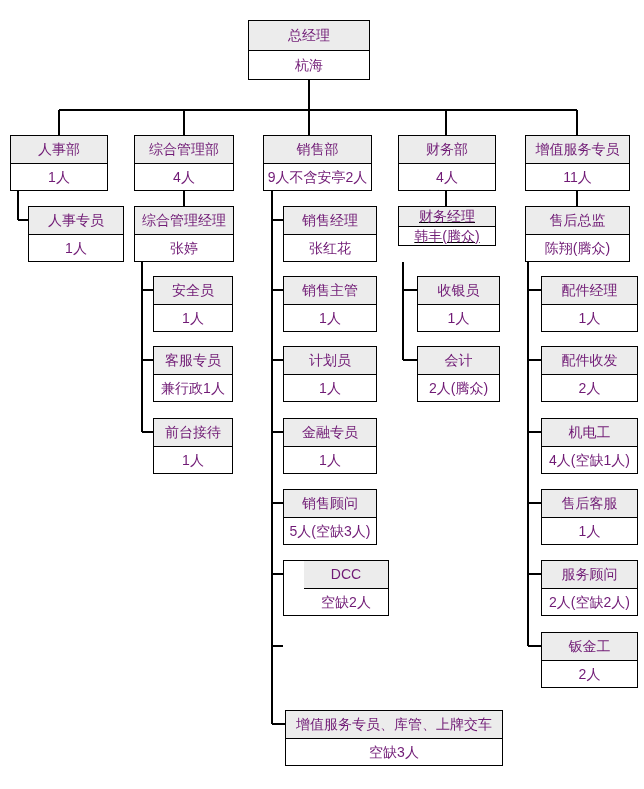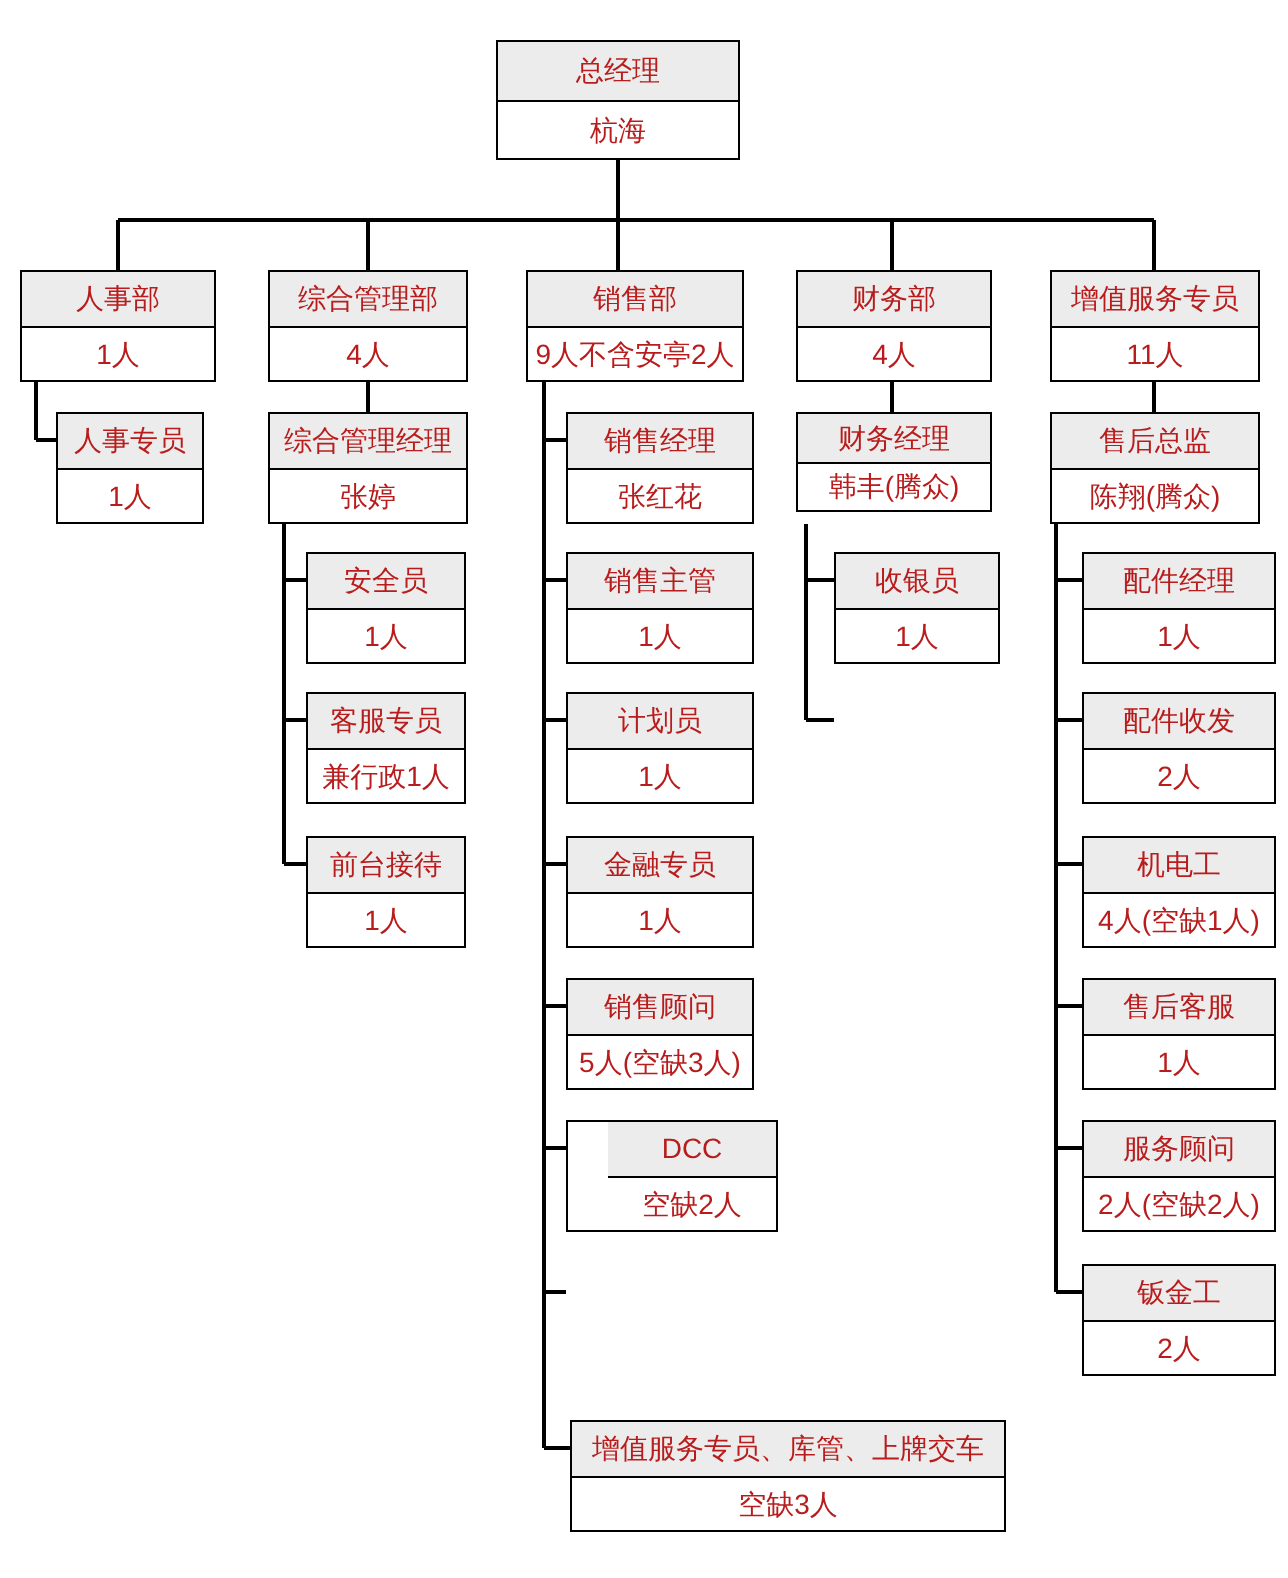--- a/index.html
+++ b/index.html
@@ -23,21 +23,21 @@
     display: flex;
     flex-direction: column;
   }
   .node .cell {
     flex: 1 1 0;
     display: flex;
     align-items: center;
     justify-content: center;
     font-size: 14px;
     line-height: 1;
-    color: #b91c1c;
+    color: #701a75;
     white-space: nowrap;
     overflow: visible;
   }
   .node .title {
     background: var(--header-bg, #ececec);
     border-bottom: 1.5px solid var(--line-color, #000000);
   }
   .line {
     position: absolute;
     background: var(--line-color, #000000);
@@ -99,21 +99,21 @@
       <div class="cell value">9人不含安亭2人</div>
     </div>
     <div class="node" style="left: 398px; top: 135px; width: 98px; height: 56px; justify-content: space-between;">
       <div class="cell title">财务部</div>
       <div class="cell value">4人</div>
     </div>
     <div class="node" style="left: 525px; top: 135px; width: 105px; height: 56px;">
       <div class="cell title">增值服务专员</div>
       <div class="cell value">11人</div>
     </div>
-    <div class="node" style="left: 28px; top: 206px; width: 74px; height: 56px;">
+    <div class="node" style="left: 28px; top: 206px; width: 96px; height: 56px;">
       <div class="cell title">人事专员</div>
       <div class="cell value">1人</div>
     </div>
     <div class="node" style="left: 134px; top: 206px; width: 100px; height: 56px;">
       <div class="cell title">综合管理经理</div>
       <div class="cell value">张婷</div>
     </div>
     <div class="node" style="left: 153px; top: 276px; width: 80px; height: 56px;">
       <div class="cell title">安全员</div>
       <div class="cell value">1人</div>
@@ -147,27 +147,31 @@
       <div class="cell value">5人(空缺3人)</div>
     </div>
     <div class="node" style="left: 283px; top: 560px; width: 106px; height: 56px; padding-left: 20px;">
       <div class="cell title">DCC</div>
       <div class="cell value">空缺2人</div>
     </div>
     <div class="node" style="left: 285px; top: 710px; width: 218px; height: 56px;">
       <div class="cell title">增值服务专员、库管、上牌交车</div>
       <div class="cell value">空缺3人</div>
     </div>
-    <div class="node" style="left: 398px; top: 206px; width: 98px; height: 50px;">
+    <div class="node" style="left: 398px; top: 206px; width: 98px; height: 40px; text-decoration: underline;">
       <div class="cell title">财务经理</div>
       <div class="cell value">韩丰(腾众)</div>
     </div>
     <div class="node" style="left: 417px; top: 276px; width: 83px; height: 56px;">
       <div class="cell title">收银员</div>
       <div class="cell value">1人</div>
+    </div>
+    <div class="node" style="left: 417px; top: 346px; width: 83px; height: 56px;">
+      <div class="cell title">会计</div>
+      <div class="cell value">2人(腾众)</div>
     </div>
     <div class="node" style="left: 525px; top: 206px; width: 105px; height: 56px;">
       <div class="cell title">售后总监</div>
       <div class="cell value">陈翔(腾众)</div>
     </div>
     <div class="node" style="left: 541px; top: 276px; width: 97px; height: 56px;">
       <div class="cell title">配件经理</div>
       <div class="cell value">1人</div>
     </div>
     <div class="node" style="left: 541px; top: 346px; width: 97px; height: 56px;">

